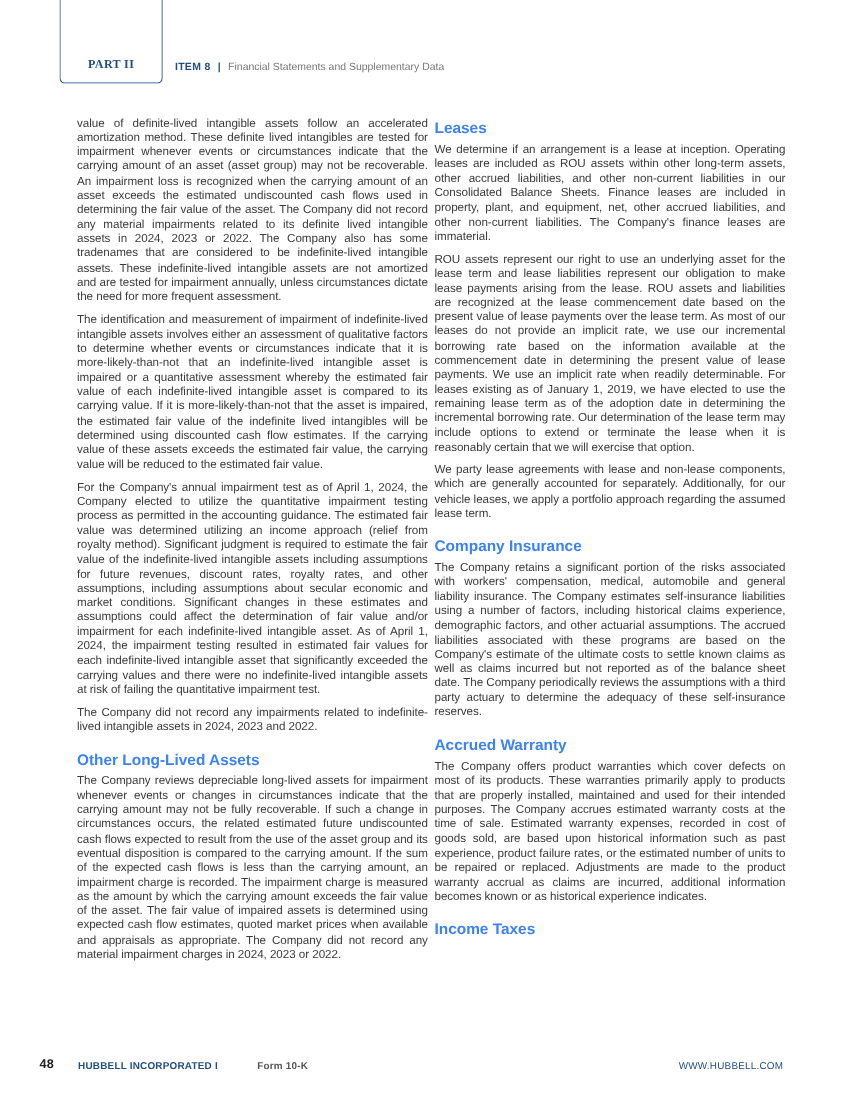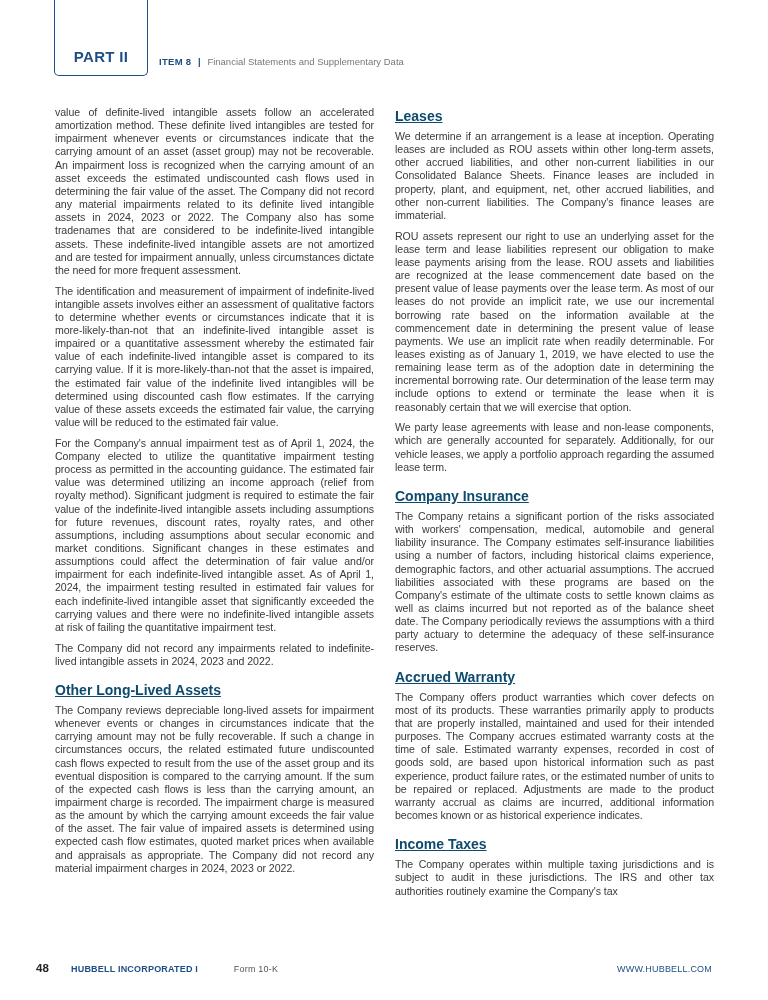--- a/index.html
+++ b/index.html
@@ -4,43 +4,43 @@
 <style>
   * { margin: 0; padding: 0; box-sizing: border-box; }
   html, body { width: 768px; height: 1000px; background: #ffffff; overflow: hidden; }
   body { position: relative; font-family: "Liberation Sans", "DejaVu Sans", sans-serif; color: #3a3a3a; }
 
   .part-box {
     position: absolute; left: 54px; top: -4px; width: 94px; height: 80px;
     border: 1.5px solid #1f4e85; border-top: none; border-radius: 0 0 5px 5px;
     display: flex; align-items: flex-end; justify-content: center; padding-bottom: 10px;
   }
-  .part-label { font-size: 15px; font-weight: bold; color: #1f4e85; letter-spacing: 0.3px; }
+  .part-label { font-size: 11px; font-weight: bold; color: #1f4e85; letter-spacing: 0.3px; font-family: Liberation Serif, serif; }
   .header-line { position: absolute; left: 159px; top: 56px; font-size: 9.5px; white-space: nowrap; }
   .item-label { font-weight: bold; color: #1f4e85; letter-spacing: 0.3px; }
   .item-sep { color: #1f4e85; margin: 0 4px; font-weight: bold; }
   .item-title { color: #777777; text-align: right; }
 
   .col { position: absolute; top: 106px; width: 319px; }
-  .col-left { left: 55px; }
+  .col-left { left: 70px; }
   .col-right { left: 395px; }
 
   .para {
     font-size: 10.6px; line-height: 13.15px; text-align: justify; color: #3a3a3a;
     margin-bottom: 7.5px; letter-spacing: -0.05px;
   }
   .section-heading {
-    font-size: 14px; font-weight: bold; color: #0c4a6e; margin: 14px 0 6px 0; line-height: 16px; text-decoration: underline;
+    font-size: 14px; font-weight: bold; color: #3b82f6; margin: 14px 0 6px 0; line-height: 16px;
   }
   .col-right .section-heading:first-child { margin-top: 2px; }
 
   .footer { position: absolute; top: 963px; left: 4px; width: 768px; height: 16px; font-size: 9px; }
   .page-num { position: absolute; left: 32px; top: -1px; font-size: 11.5px; font-weight: bold; color: #222222; }
   .company { position: absolute; left: 67px; top: 1px; font-weight: bold; color: #1f4e85; letter-spacing: 0.2px; }
-  .form-label { color: #555555; font-weight: normal; padding-left: 33px; }
+  .form-label { color: #555555; font-weight: bold; padding-left: 33px; }
   .website { position: absolute; left: 613px; top: 1px; font-weight: normal; color: #1f4e85; letter-spacing: 0.2px; }
 </style>
 </head>
 <body>
 
 <div class="part-box">
   <span class="part-label">PART II</span>
 </div>
 <div class="header-line">
   <span class="item-label">ITEM 8</span>
@@ -63,21 +63,20 @@
   <p class="para">ROU assets represent our right to use an underlying asset for the lease term and lease liabilities represent our obligation to make lease payments arising from the lease. ROU assets and liabilities are recognized at the lease commencement date based on the present value of lease payments over the lease term. As most of our leases do not provide an implicit rate, we use our incremental borrowing rate based on the information available at the commencement date in determining the present value of lease payments. We use an implicit rate when readily determinable. For leases existing as of January 1, 2019, we have elected to use the remaining lease term as of the adoption date in determining the incremental borrowing rate. Our determination of the lease term may include options to extend or terminate the lease when it is reasonably certain that we will exercise that option.</p>
   <p class="para">We party lease agreements with lease and non-lease components, which are generally accounted for separately. Additionally, for our vehicle leases, we apply a portfolio approach regarding the assumed lease term.</p>
 
   <h2 class="section-heading">Company Insurance</h2>
   <p class="para">The Company retains a significant portion of the risks associated with workers' compensation, medical, automobile and general liability insurance. The Company estimates self-insurance liabilities using a number of factors, including historical claims experience, demographic factors, and other actuarial assumptions. The accrued liabilities associated with these programs are based on the Company's estimate of the ultimate costs to settle known claims as well as claims incurred but not reported as of the balance sheet date. The Company periodically reviews the assumptions with a third party actuary to determine the adequacy of these self-insurance reserves.</p>
 
   <h2 class="section-heading">Accrued Warranty</h2>
   <p class="para">The Company offers product warranties which cover defects on most of its products. These warranties primarily apply to products that are properly installed, maintained and used for their intended purposes. The Company accrues estimated warranty costs at the time of sale. Estimated warranty expenses, recorded in cost of goods sold, are based upon historical information such as past experience, product failure rates, or the estimated number of units to be repaired or replaced. Adjustments are made to the product warranty accrual as claims are incurred, additional information becomes known or as historical experience indicates.</p>
 
   <h2 class="section-heading">Income Taxes</h2>
-  <p class="para">The Company operates within multiple taxing jurisdictions and is subject to audit in these jurisdictions. The IRS and other tax authorities routinely examine the Company's tax</p>
 </div>
 
 <div class="footer">
   <span class="page-num">48</span>
   <span class="company">
     <span>HUBBELL INCORPORATED I</span>
     <span class="form-label">Form 10-K</span>
   </span>
   <span class="website">WWW.HUBBELL.COM</span>
 </div>

